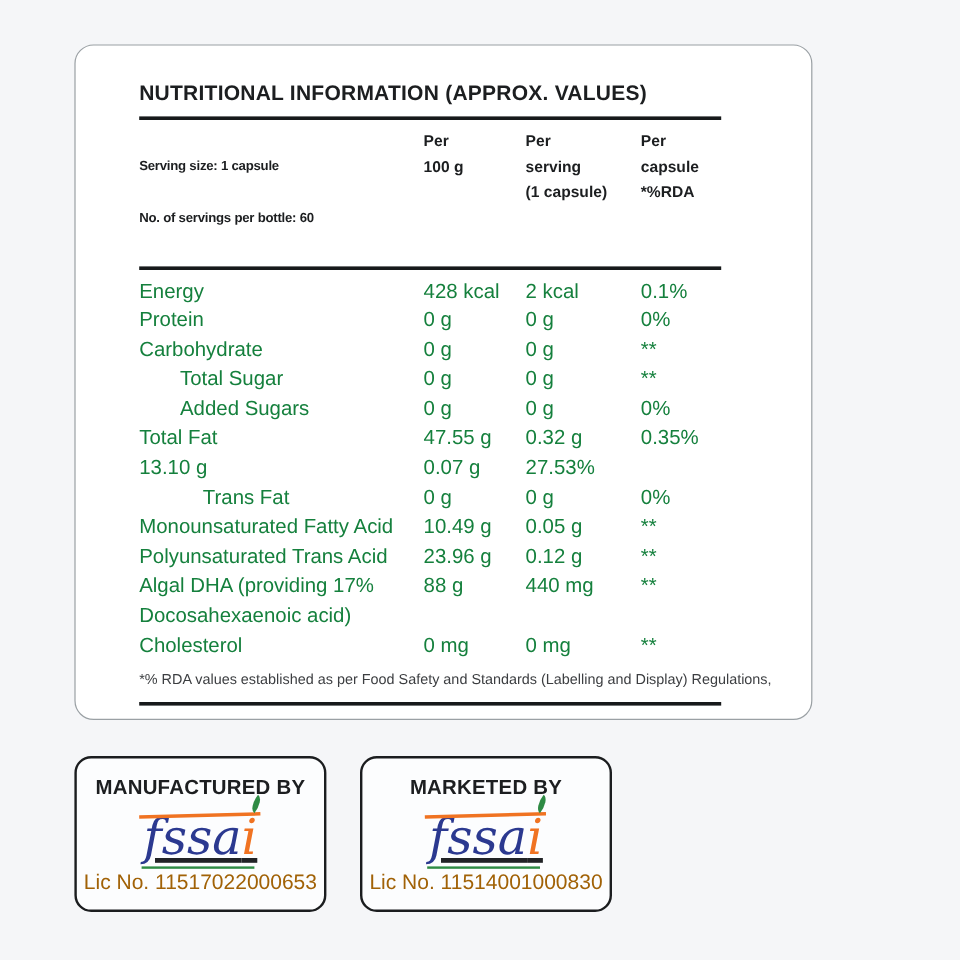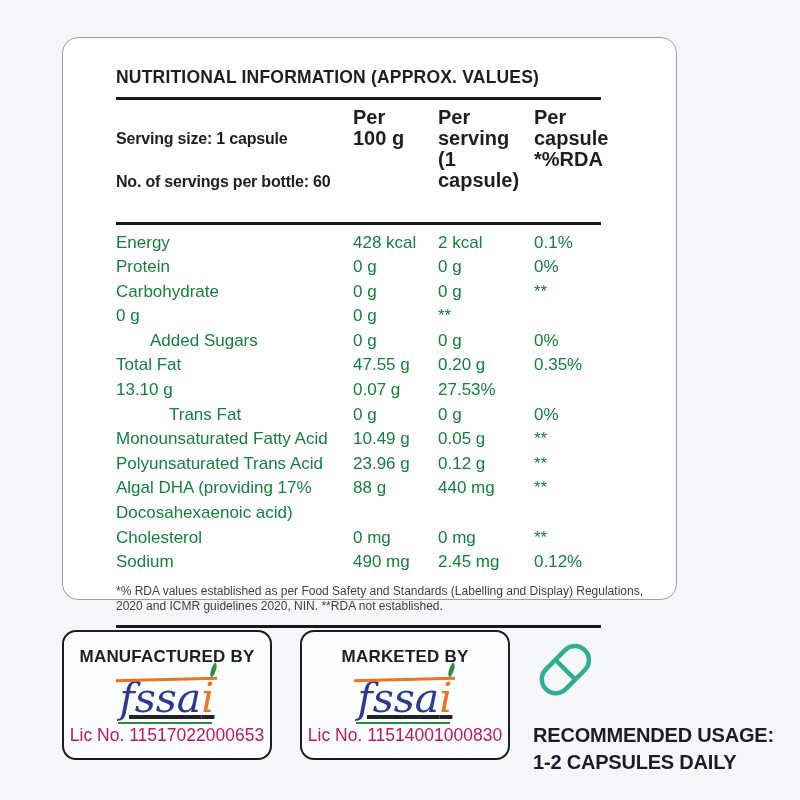--- a/index.html
+++ b/index.html
@@ -28,24 +28,24 @@
   }
   .rule   { width:485px; height:3px;   background:#17191b; }
   .rule-1 { margin-top:9px; }
   .rule-2 { height:2.5px; }
   .rule-3 { margin-top:10px; }
 
   .tgrid { display:grid; grid-template-columns:237px 85px 96px 67px; }
 
   .thead { padding:7px 0 8px 0; }
   .thead .hcell {
-    font-weight:700; font-size:20px; line-height:21px;
+    font-weight:700; font-size:13px; line-height:21px;
     white-space:pre-line; color:#1c1e20;
   }
-  .thead .hcell.c0 { font-size:16px; letter-spacing:-.2px; }
+  .thead .hcell.c0 { font-size:11px; letter-spacing:-.2px; }
   .thead .hcell.c0 div { white-space:nowrap; line-height:22px; }
 
   .tbody { padding:6px 0 0 0; }
   .trow  { display:grid; grid-template-columns:237px 85px 96px 67px; }
   .tcell { font-size:17px; line-height:24.6px; color:#15803d; padding-right:6px; }
   .tcell.indent1 { padding-left:34px; }
   .tcell.indent2 { padding-left:53px; }
 
   .footnote { margin-top:9px; width:485px; }
   .footnote div { font-size:12px; line-height:15.5px; color:#3c3e41; white-space:nowrap; }
@@ -54,21 +54,21 @@
   .bottom { position:absolute; left:62px; top:630px; display:flex; align-items:flex-start; }
   .lic-box {
     width:210px; height:130px;
     border:2px solid #1b1d1f; border-radius:14px;
     background:#fcfdfe;
     display:flex; flex-direction:column; align-items:center; justify-content:space-between;
     padding:15px 6px 13px 6px;
   }
   .lic-box + .lic-box { margin-left:28px; }
   .lic-title { font-size:17px; font-weight:700; letter-spacing:.2px; color:#1c1e20; white-space:nowrap; }
-  .lic-no    { font-size:17.5px; color:#be185d; white-space:nowrap; }
+  .lic-no    { font-size:17.5px; color:#a16207; white-space:nowrap; }
 
   
   .fssai {
     position:relative;
     font-family:"DejaVu Serif", serif; font-style:italic;
     font-size:41px; line-height:44px;
     padding:9px 4px 5px 4px;
     text-decoration:underline;
   }
   .fssai-main { color:var(--fssai-navy, #2b3990); }
@@ -139,34 +139,35 @@
             <div class="tcell c2">0 g</div>
             <div class="tcell c3">0%</div>
           </div>
           <div class="trow">
             <div class="tcell c0">Carbohydrate</div>
             <div class="tcell c1">0 g</div>
             <div class="tcell c2">0 g</div>
             <div class="tcell c3">**</div>
           </div>
           <div class="trow">
+            <div class="tcell c0 indent1">Total Sugar</div>
             <div class="tcell c1">0 g</div>
             <div class="tcell c2">0 g</div>
             <div class="tcell c3">**</div>
           </div>
           <div class="trow">
             <div class="tcell c0 indent1">Added Sugars</div>
             <div class="tcell c1">0 g</div>
             <div class="tcell c2">0 g</div>
             <div class="tcell c3">0%</div>
           </div>
           <div class="trow">
             <div class="tcell c0">Total Fat</div>
             <div class="tcell c1">47.55 g</div>
-            <div class="tcell c2">0.20 g</div>
+            <div class="tcell c2">0.32 g</div>
             <div class="tcell c3">0.35%</div>
           </div>
           <div class="trow">
             <div class="tcell c1">13.10 g</div>
             <div class="tcell c2">0.07 g</div>
             <div class="tcell c3">27.53%</div>
           </div>
           <div class="trow">
             <div class="tcell c0 indent2">Trans Fat</div>
             <div class="tcell c1">0 g</div>
@@ -190,31 +191,24 @@
             <div class="tcell c1">88 g</div>
             <div class="tcell c2">440 mg</div>
             <div class="tcell c3">**</div>
           </div>
           <div class="trow">
             <div class="tcell c0">Cholesterol</div>
             <div class="tcell c1">0 mg</div>
             <div class="tcell c2">0 mg</div>
             <div class="tcell c3">**</div>
           </div>
-          <div class="trow">
-            <div class="tcell c0">Sodium</div>
-            <div class="tcell c1">490 mg</div>
-            <div class="tcell c2">2.45 mg</div>
-            <div class="tcell c3">0.12%</div>
-          </div>
         </div>
 
       <div class="footnote">
         <div>*% RDA values established as per Food Safety and Standards (Labelling and Display) Regulations,</div>
-        <div>2020 and ICMR guidelines 2020, NIN. **RDA not established.</div>
       </div>
 
       <div class="rule rule-3"></div>
     </div>
   </div>
 
   <div class="bottom">
 
     <div class="lic-box">
       <div class="lic-title">MANUFACTURED BY</div>
@@ -231,29 +225,15 @@
       <div class="lic-title">MARKETED BY</div>
       <div class="fssai">
         <span class="fssai-bar-top"></span>
         <span class="fssai-main">fssa</span><span class="fssai-i">i</span>
         <span class="fssai-leaf"></span>
         <span class="fssai-bar-bottom"></span>
       </div>
       <div class="lic-no">Lic No. 11514001000830</div>
     </div>
 
-    <div class="usage">
-      <div class="cap-wrap">
-        <svg width="64" height="68" viewBox="0 0 64 68" aria-hidden="true">
-          <g transform="rotate(45 32 34)">
-            <rect class="cap-stroke" x="18" y="6" width="28" height="55" rx="14" fill="none" stroke="#2fae93" stroke-width="4.5"></rect>
-            <line class="cap-stroke" x1="18" y1="33.5" x2="46" y2="33.5" stroke="#2fae93" stroke-width="4.5"></line>
-          </g>
-        </svg>
-      </div>
-      <div class="usage-text">
-        <div>RECOMMENDED USAGE:</div>
-        <div>1-2 CAPSULES DAILY</div>
-      </div>
-    </div>
 
   </div>
 </div>
 
 </body></html>

